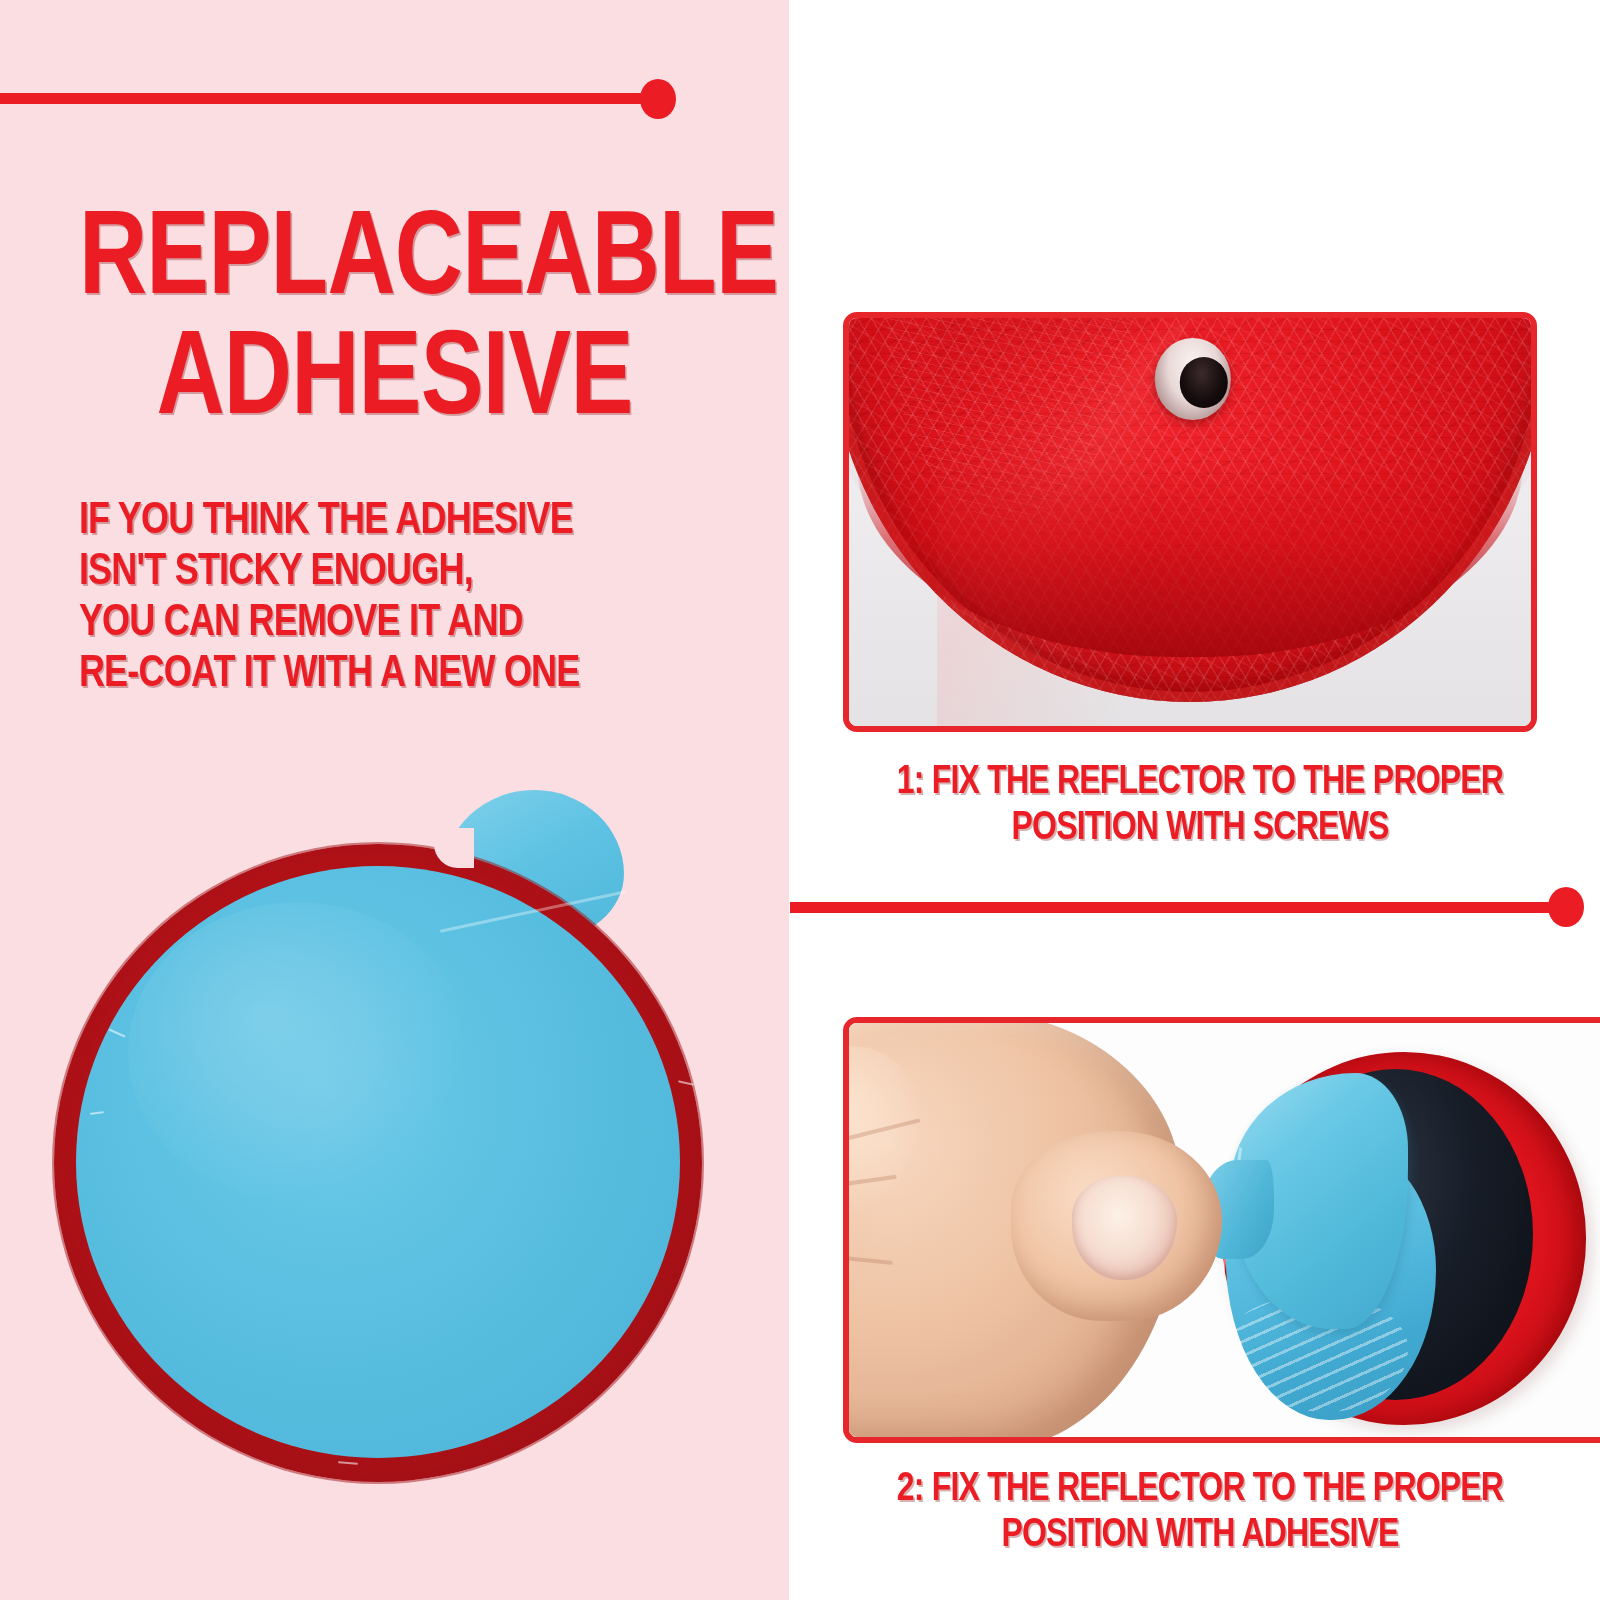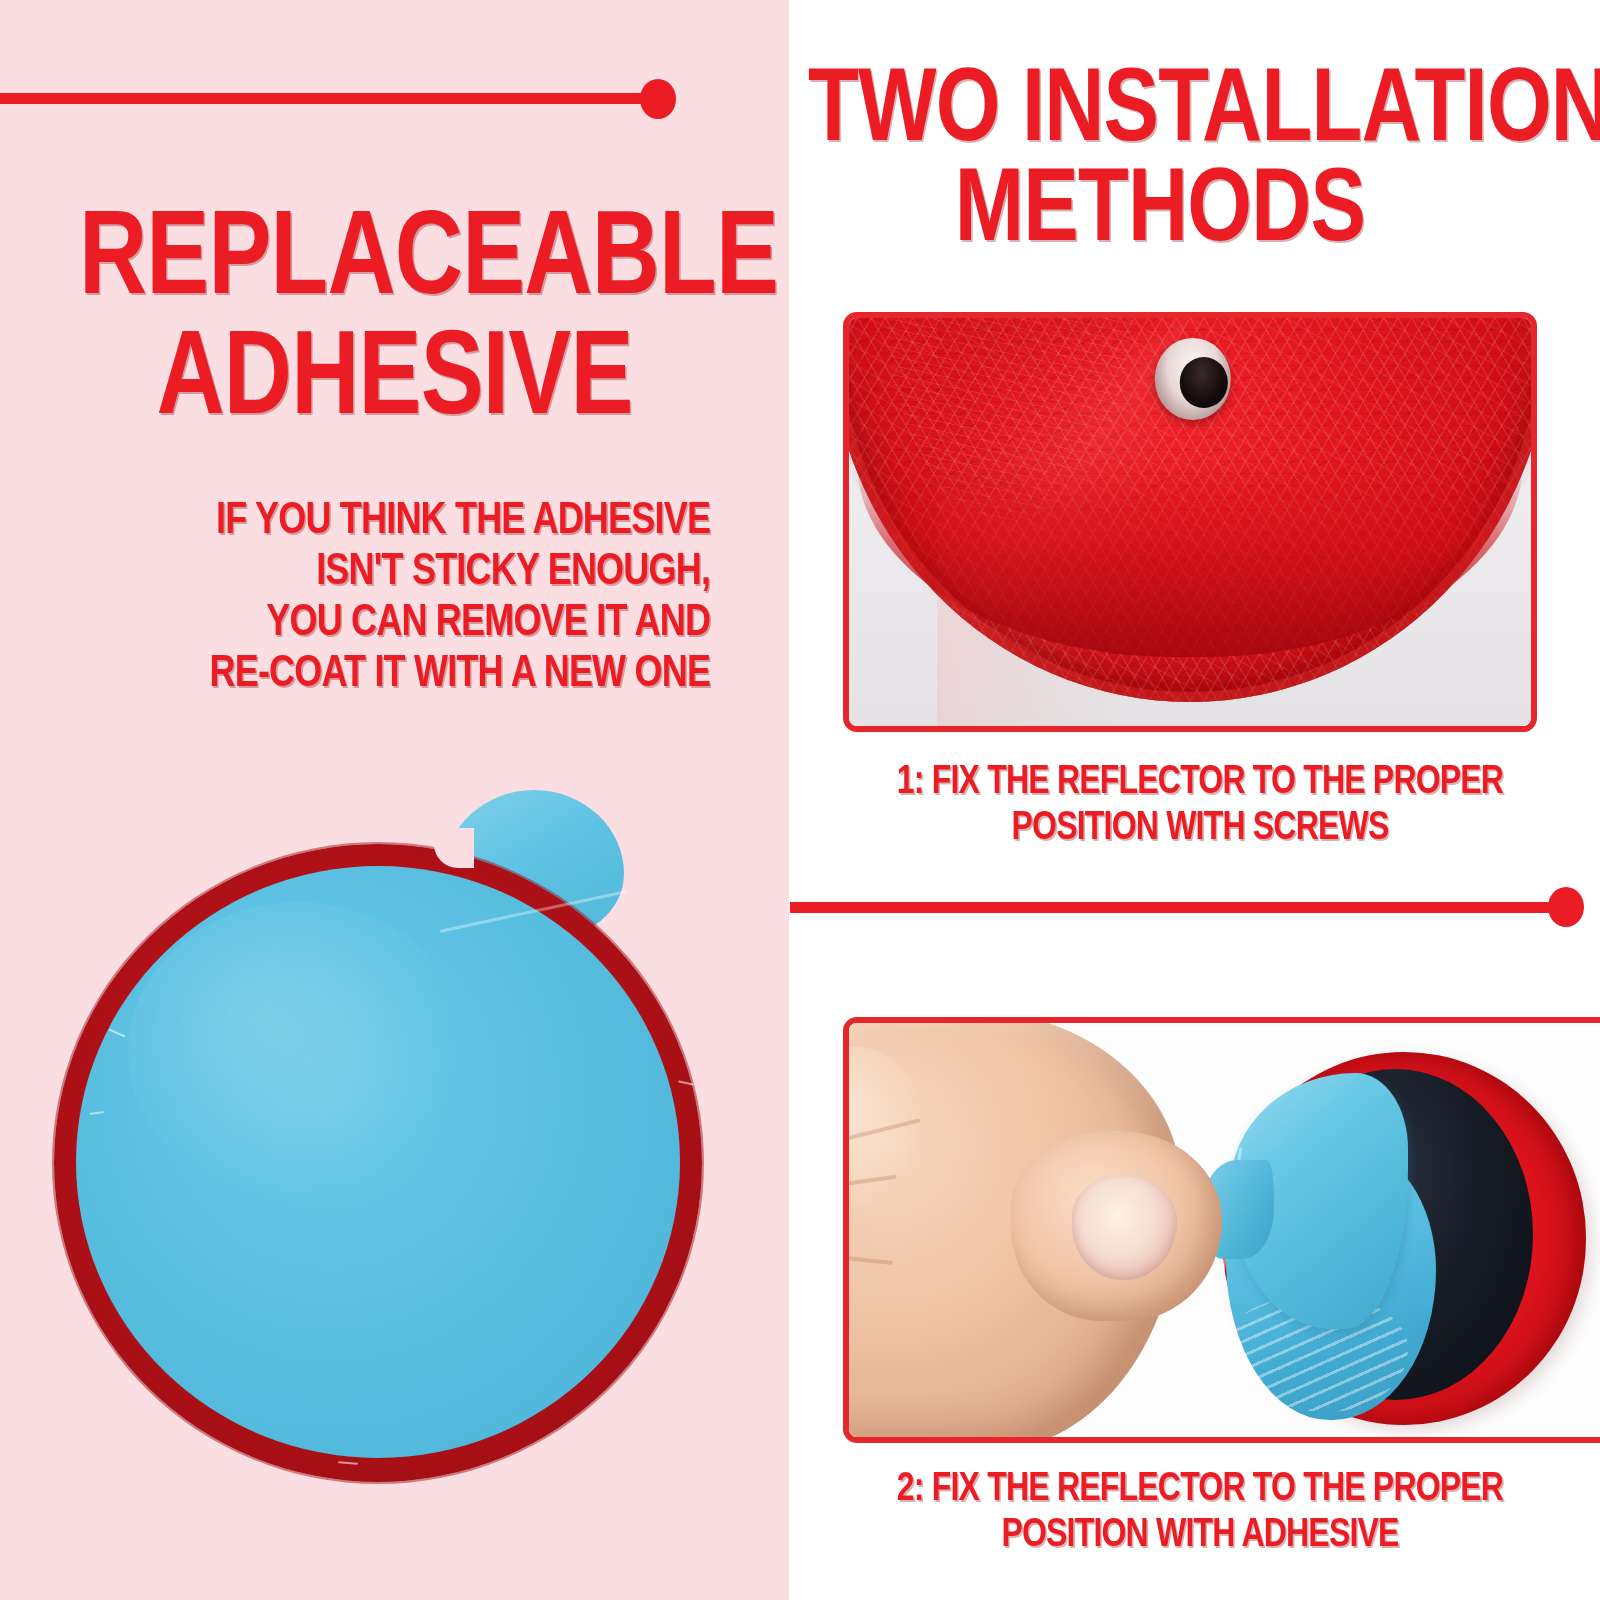--- a/index.html
+++ b/index.html
@@ -49,21 +49,21 @@
   }
   .headline-left .l2{
     display:block;
     font-size:118px;
     line-height:128px;
   }
 
   
   .body-left{
     position:absolute; left:0; top:492px; width:789px;
-    text-align:right;
+    text-align:left;
   }
   .body-left span{
     display:block;
     font-size:45px;
     line-height:51px;
   }
 
   
   .headline-right{
     position:absolute; left:720px; top:56px; width:880px;
@@ -338,24 +338,20 @@
     <span class="cond l2">ADHESIVE</span>
   </div>
 
   <div class="body-left">
     <span class="cond">IF YOU THINK THE ADHESIVE</span>
     <span class="cond">ISN'T STICKY ENOUGH,</span>
     <span class="cond">YOU CAN REMOVE IT AND</span>
     <span class="cond">RE-COAT IT WITH A NEW ONE</span>
   </div>
 
-  <div class="headline-right">
-    <span class="cond l1">TWO INSTALLATION</span>
-    <span class="cond l2">METHODS</span>
-  </div>
 
   <div class="photo-frame frame-1">
     <div class="ph1-bg"></div>
     <div class="ph1-shadow"></div>
     <div class="ph1-disc">
       <div class="ph1-tex"></div>
       <div class="ph1-tex2"></div>
       <div class="ph1-gloss"></div>
       <div class="ph1-scuff"></div>
       <div class="ph1-sector"></div>

